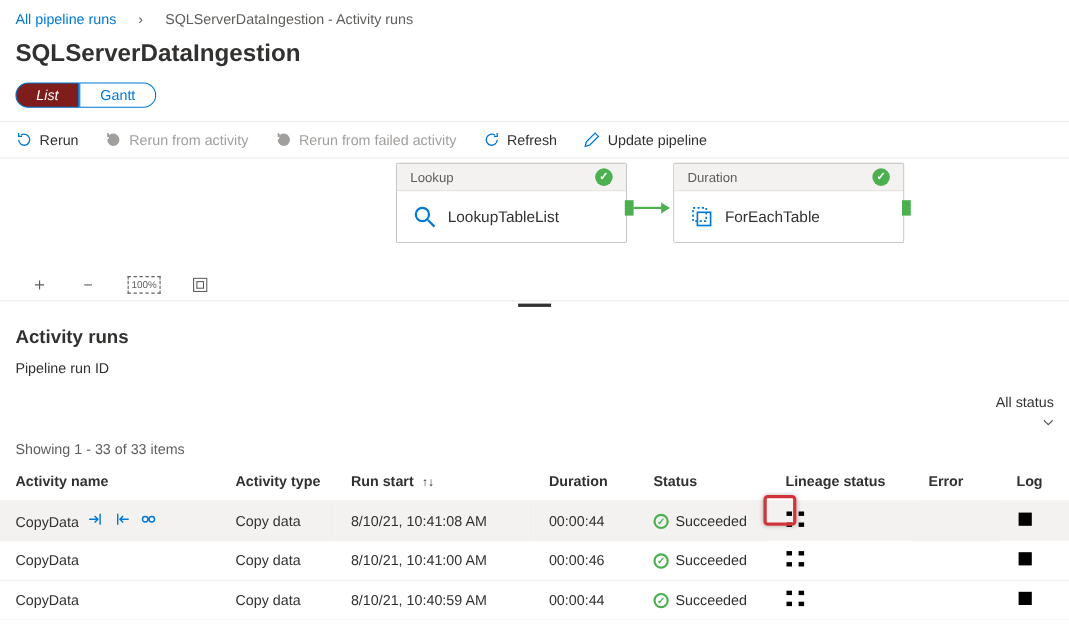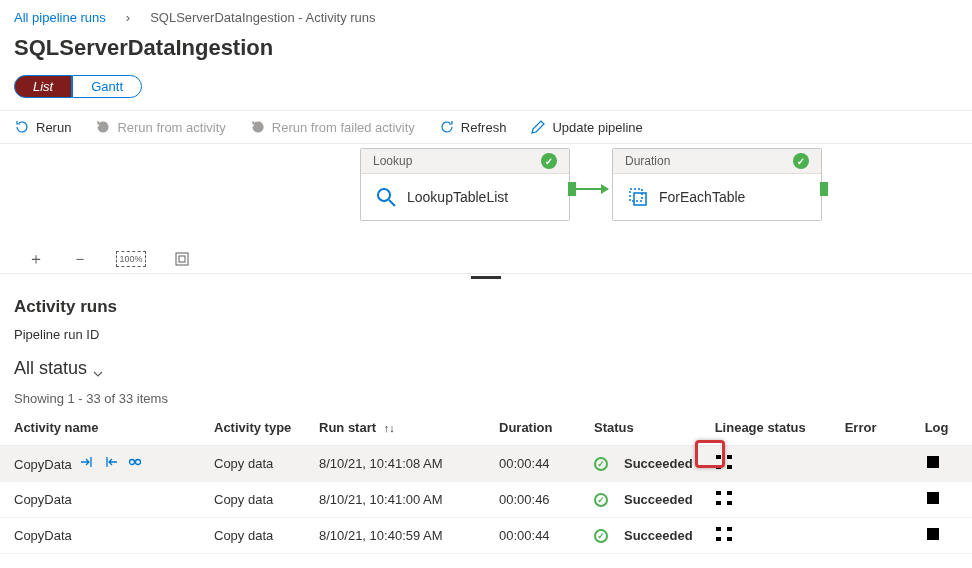--- a/index.html
+++ b/index.html
@@ -135,22 +135,23 @@
   .sub-label {
     padding: 4px 14px 10px;
     font-size: 13px;
     color: #323130;
   }
   .status-filter {
     padding: 6px 14px;
     display: flex;
     align-items: flex-end;
     gap: 6px;
-    font-size: 18px;
+    font-size: 13px;
     cursor: pointer;
+    flex-direction: column;
   }
   .showing {
     padding: 6px 14px 4px;
     font-size: 13px;
     color: #605e5c;
   }
   table {
     width: 100%;
     border-collapse: collapse;
     font-size: 13px;
@@ -164,21 +165,21 @@
   }
   tbody td {
     padding: 8px 8px 8px 14px;
     border-bottom: 1px solid #f3f2f1;
     color: #323130;
     vertical-align: middle;
   }
   tbody tr:first-child { background: #f3f2f1; }
   .row-icons { display: inline-flex; gap: 10px; margin-left: 8px; }
   .row-icons svg, .lineage-icon svg, .log-icon svg { stroke: #0078d4; fill: none; }
-  .status-cell { display: flex; align-items: center; gap: 16px; font-weight: bold; }
+  .status-cell { display: flex; align-items: center; gap: 6px; }
   .status-dot {
     width: 14px; height: 14px; border-radius: 50%;
     border: 2px solid #4caf50;
     display: flex; align-items: center; justify-content: center;
   }
   .status-dot::after { content: "✓"; color: #4caf50; font-size: 9px; font-weight: bold; }
   .sort-arrow { font-size: 11px; margin-left: 4px; }
   .highlight-box {
     position: absolute;
     border: 3px solid #d13438;

